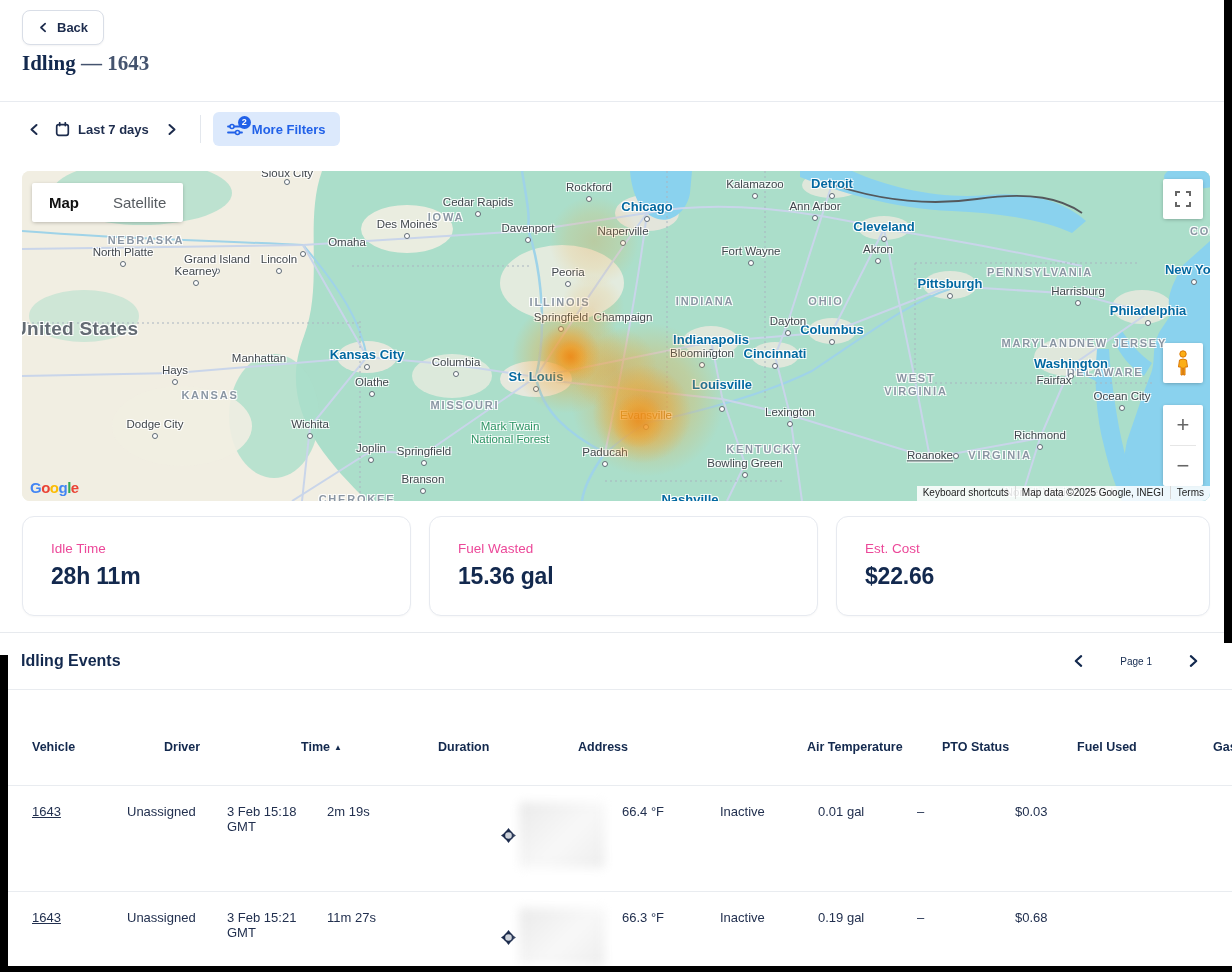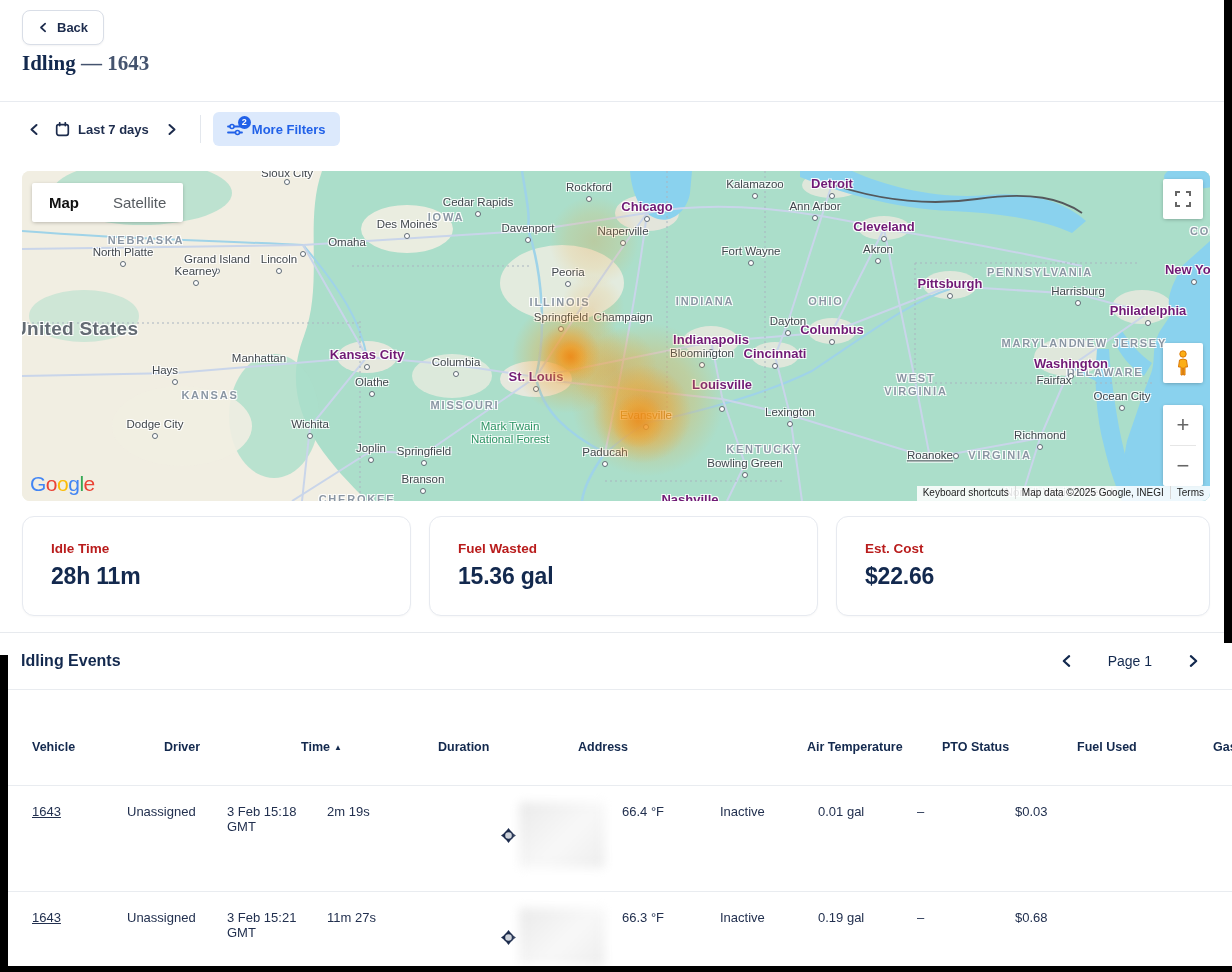--- a/index.html
+++ b/index.html
@@ -28,58 +28,58 @@
 
   
   .map { position:relative; margin:25px 22px 0; height:330px; border-radius:8px; overflow:hidden; background:#f1eee2; }
   .map svg.base { position:absolute; left:0; top:0; z-index:0; }
   #map-labels { position:absolute; inset:0; z-index:1; }
   .mlabel { position:absolute; transform:translate(-50%,-50%); white-space:pre; text-align:center; line-height:1.15;
     text-shadow:-1px -1px 0 rgba(255,255,255,.9), 1px -1px 0 rgba(255,255,255,.9), -1px 1px 0 rgba(255,255,255,.9), 1px 1px 0 rgba(255,255,255,.9); }
   .mlabel.al { transform:translate(0,-50%); text-align:left; }
   .state  { font-size:11px; font-weight:700; color:#8a96a3; letter-spacing:1.8px; }
   .city   { font-size:11.5px; color:#41474d; }
-  .citylg { font-size:13px; font-weight:700; color:#701a75; }
+  .citylg { font-size:13px; font-weight:700; color:#0369a1; }
   .tint   { color:#a4701d; }
   .area   { font-size:19px; font-weight:700; color:#636b73; letter-spacing:.3px; }
   .forest { font-size:11.5px; color:#2e9465; }
   .cdot { position:absolute; width:6px; height:6px; border:1.5px solid #5f6a74; background:#fff; border-radius:50%; transform:translate(-50%,-50%); }
   #heat-layer { position:absolute; inset:0; z-index:2; pointer-events:none; }
   .heat { position:absolute; border-radius:50%;
     background:radial-gradient(closest-side, rgba(238,138,22,.85), rgba(244,162,39,.55) 45%, rgba(247,178,66,0) 75%); }
   .mapctl { position:absolute; background:#fff; border-radius:2px; box-shadow:0 1px 4px -1px rgba(0,0,0,.35); z-index:5; }
   .maptype { left:10px; top:12px; display:flex; }
   .ms-btn { padding:0 17px; height:39px; line-height:39px; font-size:15px; cursor:pointer; color:#565b60; }
   .ms-btn.sel { font-weight:700; color:#111; }
   .fullscreen { right:7px; top:8px; width:40px; height:40px; display:flex; align-items:center; justify-content:center; cursor:pointer; }
   .pegman { right:7px; top:172px; width:40px; height:40px; display:flex; align-items:center; justify-content:center; cursor:pointer; }
   .zoomctl { right:7px; top:234px; width:40px; display:flex; flex-direction:column; align-items:center; }
   .zbtn { width:40px; height:40px; font-size:22px; color:#666; display:flex; align-items:center; justify-content:center; cursor:pointer; }
   .zsep { width:26px; height:1px; background:#e6e6e6; }
-  .glogo { position:absolute; left:8px; bottom:5px; z-index:5; font-size:21px; font-weight:400; letter-spacing:-.5px; }
+  .glogo { position:absolute; left:8px; bottom:5px; z-index:5; font-size:15px; font-weight:700; letter-spacing:-.5px; }
   .attrib { position:absolute; right:0; bottom:0; z-index:5; display:flex; align-items:flex-start; height:15px;
     background:rgba(255,255,255,.85); font-size:10px; color:#222; }
   .attrib span { padding:1px 6px; }
   .attrib span + span { border-left:1px solid #d7d7d7; }
 
   
   .stats { display:flex; gap:18px; margin:15px 22px 0; }
   .card { height:100px; background:#fff; border:1px solid #e7eaf0; border-radius:12px; padding:24px 28px;
     box-shadow:0 1px 2px rgba(16,24,40,.03); }
-  .card .lbl { font-size:13.5px; color:#b91c1c;font-weight:bold; }
+  .card .lbl { font-size:13.5px; color:#ec4899; }
   .card .val { margin-top:7px; font-size:23px; font-weight:800; color:#13294e; letter-spacing:-.2px; }
   .divider-full { margin-top:16px; border-top:1px solid #e7eaee; }
 
   
   .events { position:relative; }
   .ev-titlerow { display:flex; justify-content:space-between; align-items:center; height:57px;
     padding:0 26px 0 21px; border-bottom:1px solid #e9ecf0; }
   .ev-title { font-size:16px; font-weight:800; color:#13294e; }
   .pager { display:flex; align-items:center; gap:28px; }
-  .pager .pagelabel { font-size:14px; color:#13294e; }
+  .pager .pagelabel { font-size:10px; color:#13294e; }
   .tgrid { display:grid; grid-template-columns:95px 100px 100px 103px 192px 98px 98px 99px 98px 1fr; align-items:start; }
   .thead { padding:50px 20px 17px 32px; border-bottom:1px solid #e9ecf0; font-size:12.5px; font-weight:700; color:#13294e;gap:37px; }
   .th { display:flex; align-items:center; gap:4px; }
   .sortarrow { font-size:8px; color:#13294e; }
   .trow { padding:0 20px 0 32px; font-size:13px; color:#22304f; height:106px; border-bottom:1px solid #e9ecf0; }
   .trow.last { height:83px; border-bottom:none; }
   .cell { padding-top:18px; }
   .vlink { color:#22304f; text-decoration:underline; cursor:pointer; }
   .addrcell { display:flex; align-items:center; gap:3px; margin:16px 0 0 71px; }
   .addr-blur { width:86px; height:66px; border-radius:2px; filter:blur(5px);
@@ -311,21 +311,21 @@
         <span class="mlabel city" style="left: 766px; top: 151px;">Dayton</span>
         <i class="cdot" style="left: 766px; top: 162px;"></i>
         <span class="mlabel city" style="left: 1056px; top: 121px;">Harrisburg</span>
         <i class="cdot" style="left: 1056px; top: 132px;"></i>
         <span class="mlabel city" style="left: 1032px; top: 210px;">Fairfax</span>
         <span class="mlabel city" style="left: 1100px; top: 226px;">Ocean City</span>
         <i class="cdot" style="left: 1100px; top: 237px;"></i>
         <span class="mlabel city" style="left: 237px; top: 188px;">Manhattan</span>
         <span class="mlabel city" style="left: 434px; top: 192px;">Columbia</span>
         <i class="cdot" style="left: 434px; top: 203px;"></i>
-        <span class="mlabel city" style="left: 143px; top: 200px;">Hays</span>
+        <span class="mlabel city" style="left: 153px; top: 200px;">Hays</span>
         <i class="cdot" style="left: 153px; top: 211px;"></i>
         <span class="mlabel city" style="left: 350px; top: 212px;">Olathe</span>
         <i class="cdot" style="left: 350px; top: 223px;"></i>
         <span class="mlabel city" style="left: 288px; top: 254px;">Wichita</span>
         <i class="cdot" style="left: 288px; top: 265px;"></i>
         <span class="mlabel city" style="left: 133px; top: 254px;">Dodge City</span>
         <i class="cdot" style="left: 133px; top: 265px;"></i>
         <span class="mlabel city" style="left: 402px; top: 281px;">Springfield</span>
         <i class="cdot" style="left: 402px; top: 292px;"></i>
         <span class="mlabel city" style="left: 349px; top: 278px;">Joplin</span>

